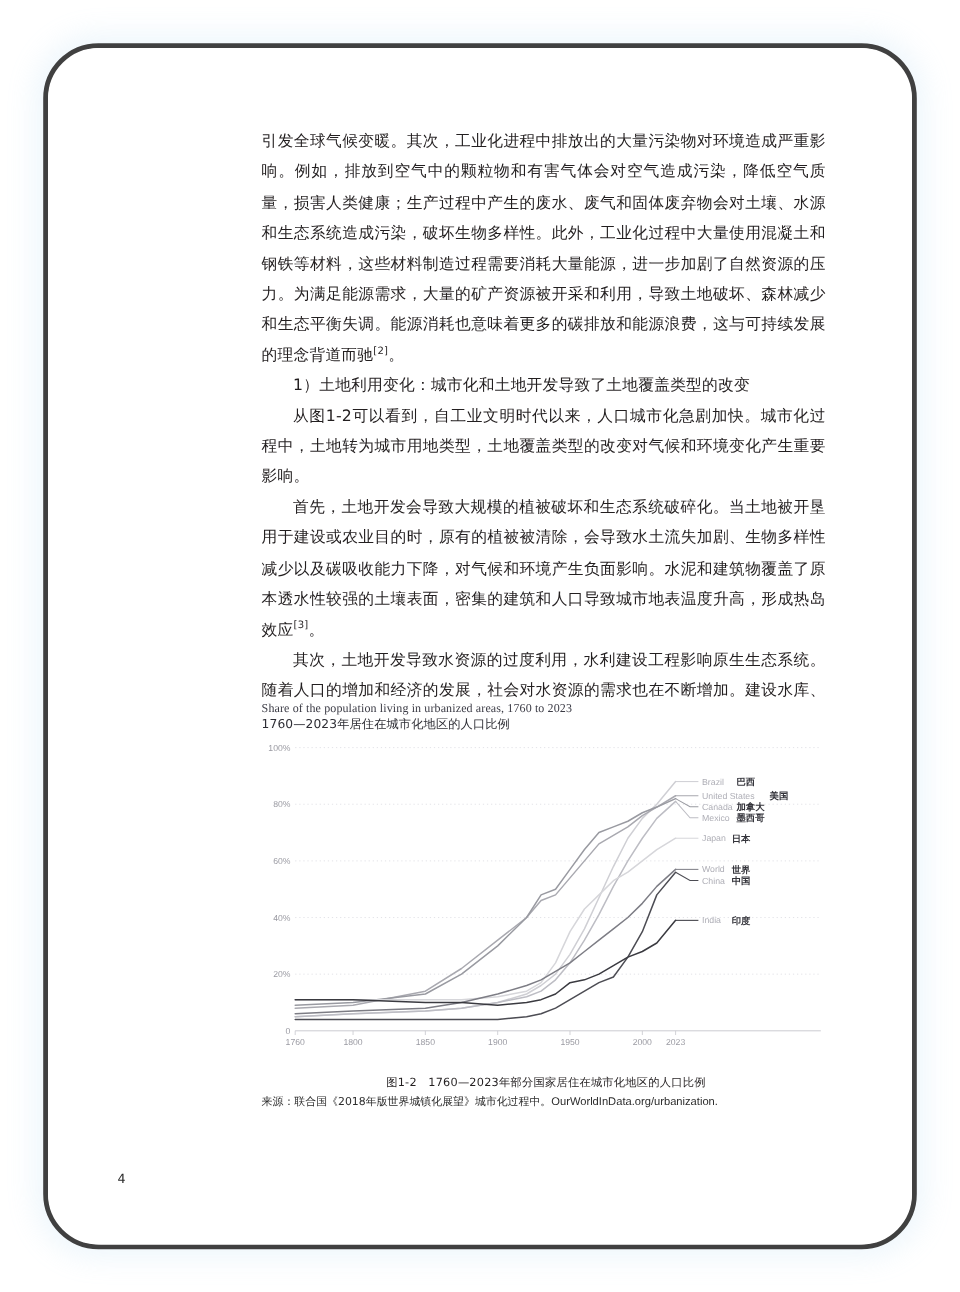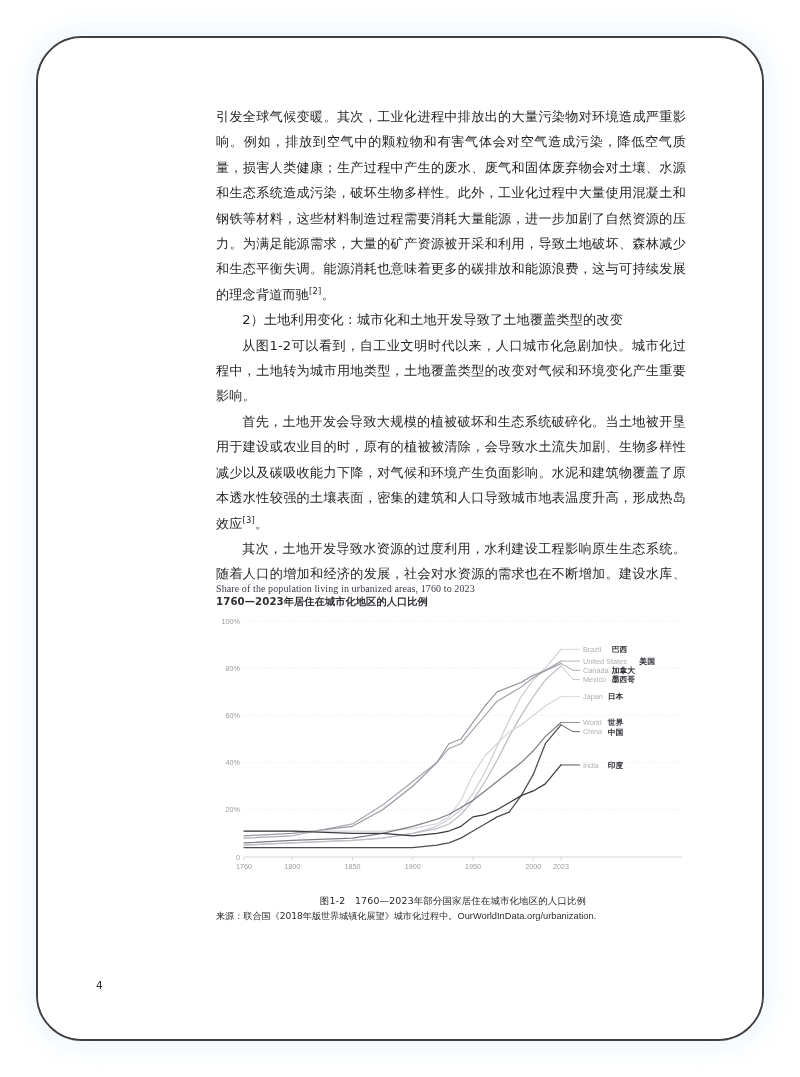--- a/index.html
+++ b/index.html
@@ -11,21 +11,21 @@
     font-family: "Liberation Sans", sans-serif;
   }
 
   #page-frame {
     position: absolute;
     left: 36px;
     top: 36px;
     width: 728px;
     height: 1005px;
     background: #ffffff;
-    border: 2px solid #404040;
+    border: 4px solid #404040;
     border-radius: 46px;
     box-shadow: 0 0 22px 8px rgba(168, 212, 239, 0.18);
   }
 
   #page-inner {
     position: absolute;
     inset: 0;
     border-radius: 44px;
     background: #ffffff;
     overflow: hidden;
@@ -72,21 +72,21 @@
   .chart-title {
     font-family: "Liberation Serif", "DejaVu Serif", serif;
     font-size: 10px;
     color: #3b3b45;
     letter-spacing: 0.1px;
     white-space: nowrap;
   }
   .chart-subtitle {
     font-family: "DejaVu Sans", sans-serif;
     font-size: 10.2px;
-    font-weight: 700;
+    font-weight: 400;
     color: #2e2e35;
     margin-top: 1px;
     letter-spacing: 0.1px;
   }
 
   .plot-wrap {
     position: relative;
     width: 474px;
     height: 270px;
     margin-top: 4px;
@@ -145,21 +145,21 @@
 <div id="page-frame">
   <div id="page-inner">
 
     <div class="doc-body">
 
       <p class="para">
         <span>引发全球气候变暖。其次，工业化进程中排放出的大量污染物对环境造成严重影响。例如，排放到空气中的颗粒物和有害气体会对空气造成污染，降低空气质量，损害人类健康；生产过程中产生的废水、废气和固体废弃物会对土壤、水源和生态系统造成污染，破坏生物多样性。此外，工业化过程中大量使用混凝土和钢铁等材料，这些材料制造过程需要消耗大量能源，进一步加剧了自然资源的压力。为满足能源需求，大量的矿产资源被开采和利用，导致土地破坏、森林减少和生态平衡失调。能源消耗也意味着更多的碳排放和能源浪费，这与可持续发展的理念背道而驰</span><span class="sup">[2]</span><span>。</span>
       </p>
 
       <p class="para indent">
-        <span>2）土地利用变化：城市化和土地开发导致了土地覆盖类型的改变</span>
+        <span>1）土地利用变化：城市化和土地开发导致了土地覆盖类型的改变</span>
       </p>
 
       <p class="para indent">
         <span>从图1-2可以看到，自工业文明时代以来，人口城市化急剧加快。城市化过程中，土地转为城市用地类型，土地覆盖类型的改变对气候和环境变化产生重要影响。</span>
       </p>
 
       <p class="para indent">
         <span>首先，土地开发会导致大规模的植被破坏和生态系统破碎化。当土地被开垦用于建设或农业目的时，原有的植被被清除，会导致水土流失加剧、生物多样性减少以及碳吸收能力下降，对气候和环境产生负面影响。水泥和建筑物覆盖了原本透水性较强的土壤表面，密集的建筑和人口导致城市地表温度升高，形成热岛效应</span><span class="sup">[3]</span><span>。</span>
       </p>
 

